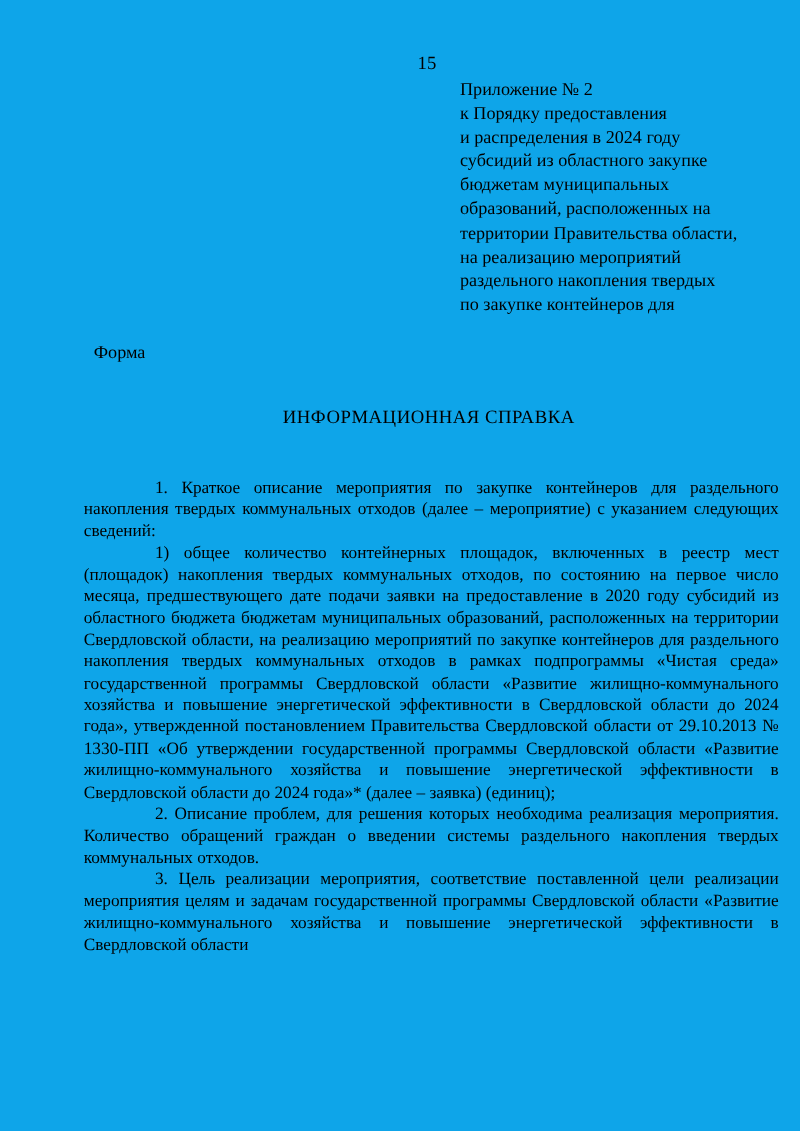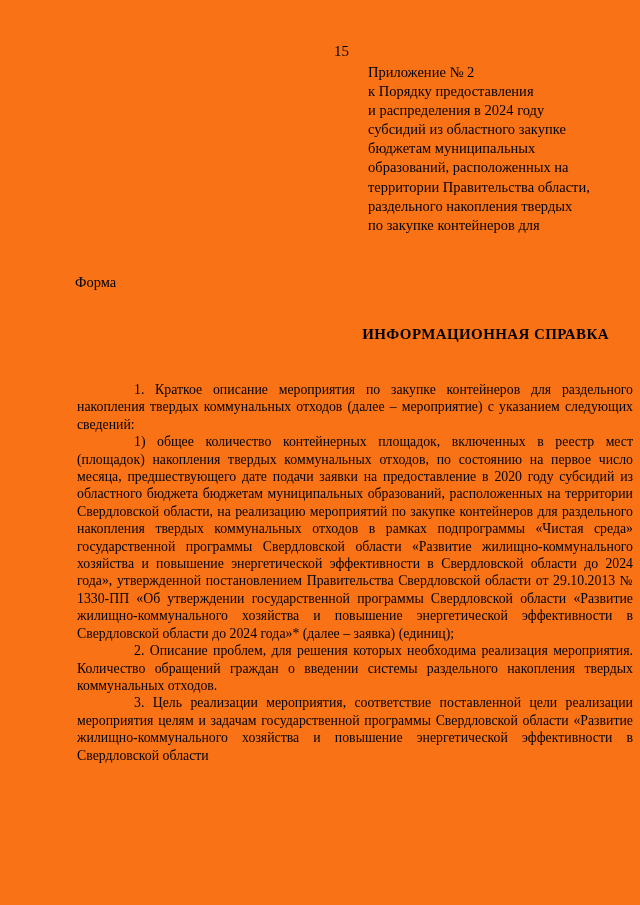--- a/index.html
+++ b/index.html
@@ -4,21 +4,21 @@
 <style>
   html, body {
     margin: 0;
     padding: 0;
     background: #ffffff;
   }
   .page {
     position: relative;
     width: 640px;
     height: 905px;
-    background: #f97316;
+    background: #0ea5e9;
     color: #000000;
     font-family: "Liberation Serif", "DejaVu Serif", serif;
     overflow: hidden;
   }
   .page-number {
     position: absolute;
     top: 43px;
     left: 334px;
     font-size: 15px;
     line-height: 17px;
@@ -38,29 +38,29 @@
     top: 274px;
     font-size: 14.5px;
     line-height: 17px;
   }
   .doc-heading {
     position: absolute;
     left: 77px;
     top: 325px;
     width: 532px;
     margin: 0;
-    text-align: right;
+    text-align: center;
     font-size: 15px;
-    font-weight: bold;
+    font-weight: normal;
     letter-spacing: 0.4px;
     line-height: 18px;
   }
   .doc-body {
     position: absolute;
-    left: 77px;
+    left: 67px;
     top: 381px;
     width: 556px;
     font-size: 13.8px;
     line-height: 17.4px;
     text-align: justify;
   }
   .doc-body .body-paragraph {
     margin: 0;
     text-indent: 57px;
   }
@@ -73,20 +73,21 @@
   <div class="page-number">15</div>
 
   <div class="annex-block">
       <div class="annex-line">Приложение № 2</div>
       <div class="annex-line">к Порядку предоставления</div>
       <div class="annex-line">и распределения в 2024 году</div>
       <div class="annex-line">субсидий из областного закупке</div>
       <div class="annex-line">бюджетам муниципальных</div>
       <div class="annex-line">образований, расположенных на</div>
       <div class="annex-line">территории Правительства области,</div>
+      <div class="annex-line">на реализацию мероприятий</div>
       <div class="annex-line">раздельного накопления твердых</div>
       <div class="annex-line">по закупке контейнеров для</div>
     </div>
 
   <div class="form-label">Форма</div>
 
   <h1 class="doc-heading">ИНФОРМАЦИОННАЯ СПРАВКА</h1>
 
   <div class="doc-body">
       <div class="body-paragraph">1. Краткое описание мероприятия по закупке контейнеров для раздельного накопления твердых коммунальных отходов (далее – мероприятие) с указанием следующих сведений:</div>

